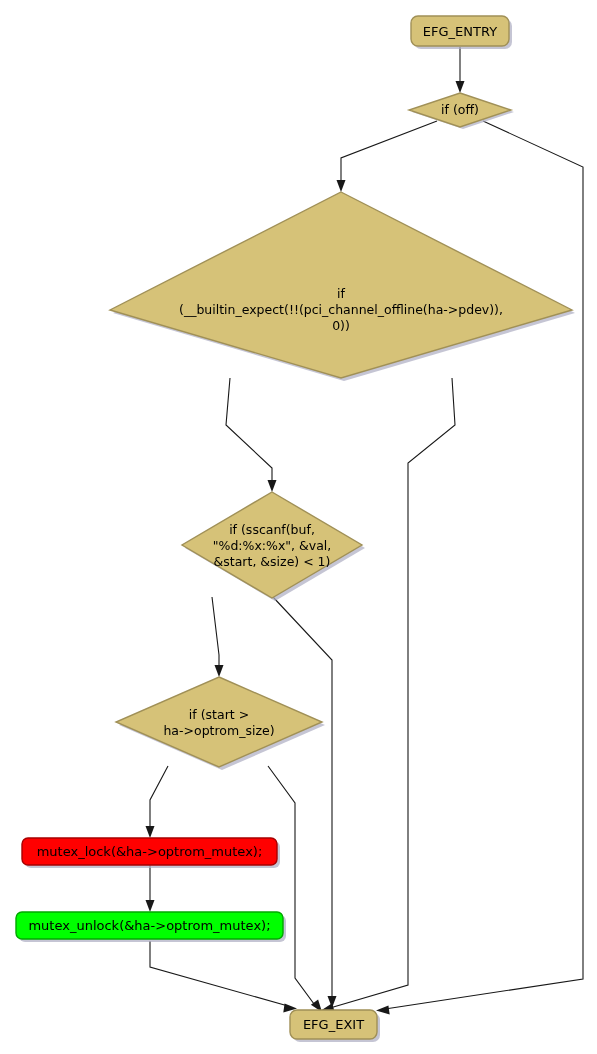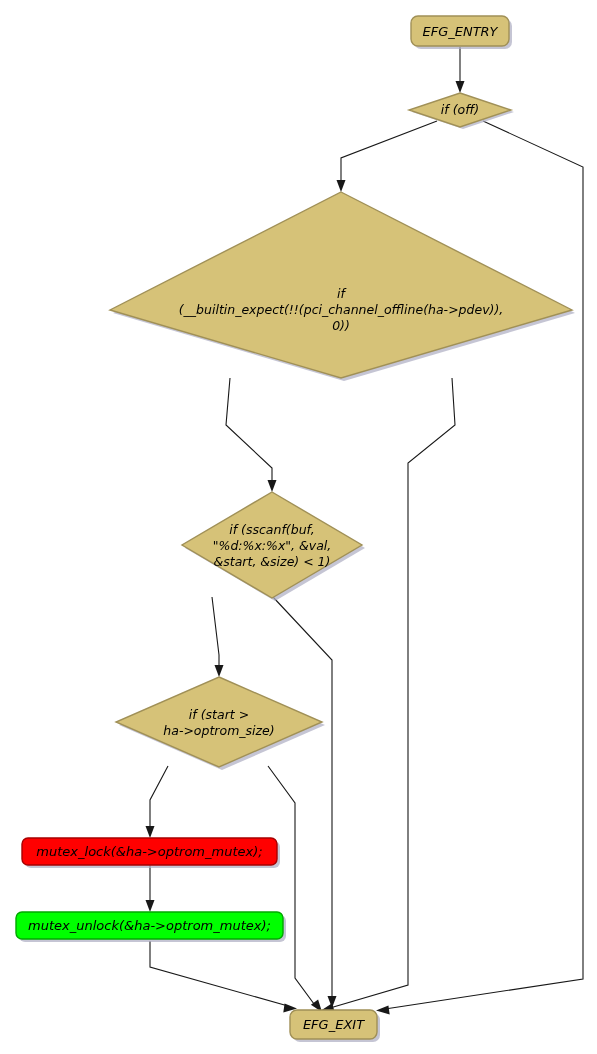--- a/index.html
+++ b/index.html
@@ -10,21 +10,20 @@
   body {
     width: 597px;
     height: 1054px;
     font-family: "DejaVu Sans", sans-serif;
     overflow: hidden;
   }
   #flow-root {
     position: relative;
     width: 524px;
     height: 1054px;
-    font-style: italic;
   }
   svg.diagram {
     display: block;
     width: 597px;
     height: 1054px;
   }
   .node-text {
     font-family: "DejaVu Sans", sans-serif;
     font-size: 12.5px;
     fill: #000000;

